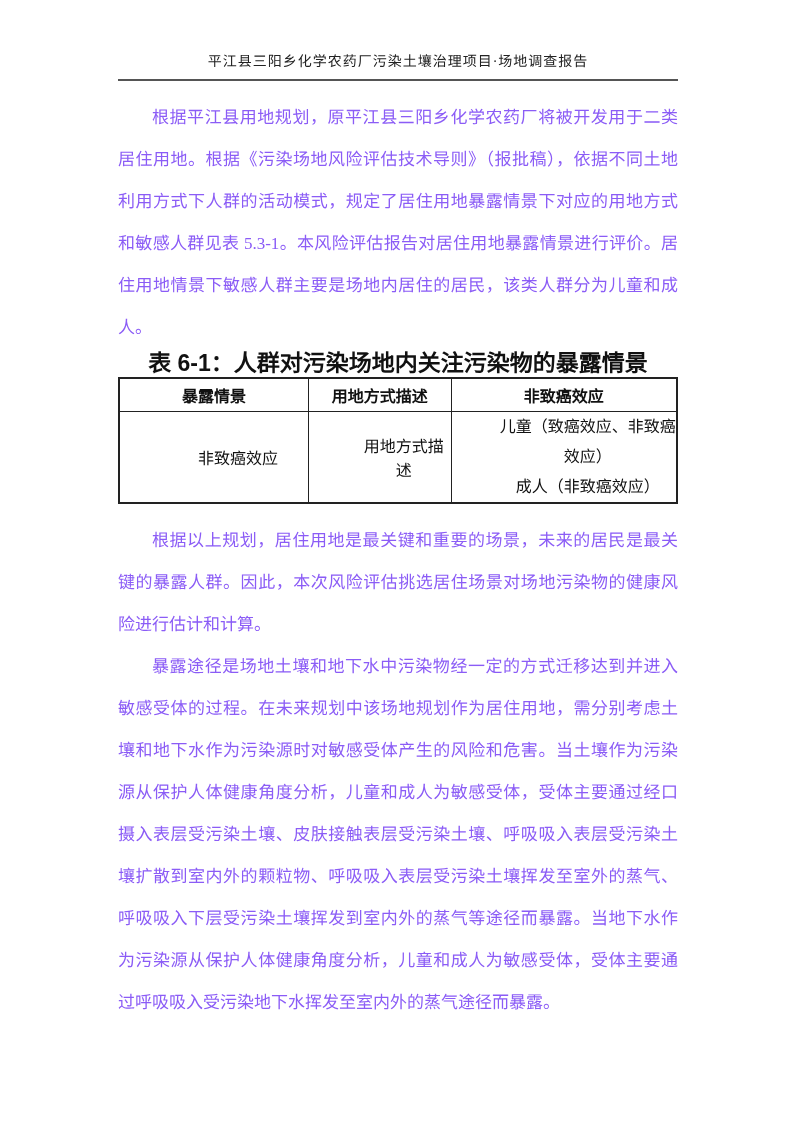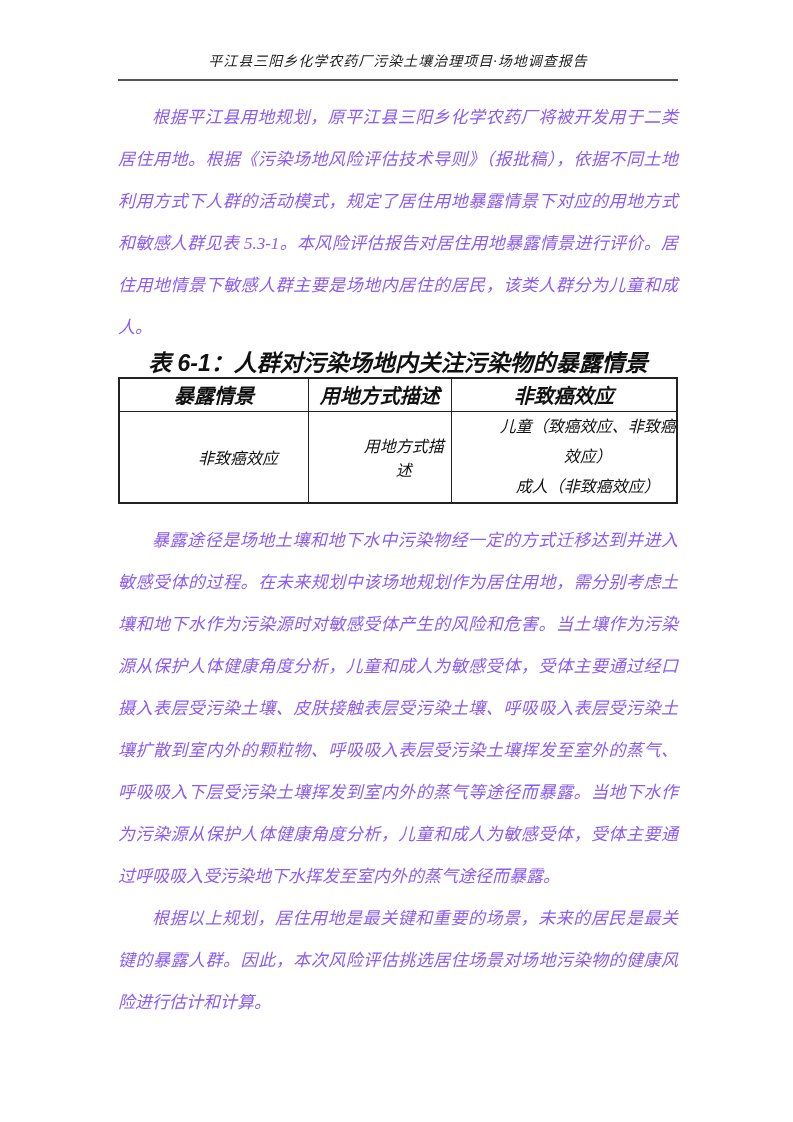--- a/index.html
+++ b/index.html
@@ -9,21 +9,20 @@
     height: 1122px;
     font-family: "Liberation Serif", serif;
     color: #1a1a1a;
     overflow: hidden;
   }
   .page {
     width: 793px;
     height: 1122px;
     background: #ffffff;
     position: relative;
-    font-style: italic;
   }
   .content {
     width: 560px;
     margin-left: 118px;
   }
   .doc-header {
     padding-top: 50px;
     text-align: center;
     font-size: 14px;
     letter-spacing: 1px;
@@ -63,21 +62,21 @@
   .exposure-table col.c2 { width: 25.5%; }
   .exposure-table col.c3 { width: 40.5%; }
   .exposure-table th, .exposure-table td {
     border: 1px solid #222222;
     text-align: center;
     vertical-align: middle;
   }
   .exposure-table th {
     font-family: "Liberation Sans", sans-serif;
     font-weight: bold;
-    font-size: 20px;
+    font-size: 16px;
     height: 33px;
     color: #111111;
   }
   .exposure-table td {
     font-size: 16px;
     height: 63px;
     color: #111111;
     padding-left: 48px;
   }
   .sensitive-line {
@@ -120,18 +119,18 @@
           <td>用地方式描述</td>
           <td>
             <div class="sensitive-line">儿童（致癌效应、非致癌效应）</div>
             <div class="sensitive-line">成人（非致癌效应）</div>
           </td>
         </tr>
       </tbody>
     </table>
 
     <div class="body-text">
+      <p>根据以上规划，居住用地是最关键和重要的场景，未来的居民是最关键的暴露人群。因此，本次风险评估挑选居住场景对场地污染物的健康风险进行估计和计算。</p>
       <p>暴露途径是场地土壤和地下水中污染物经一定的方式迁移达到并进入敏感受体的过程。在未来规划中该场地规划作为居住用地，需分别考虑土壤和地下水作为污染源时对敏感受体产生的风险和危害。当土壤作为污染源从保护人体健康角度分析，儿童和成人为敏感受体，受体主要通过经口摄入表层受污染土壤、皮肤接触表层受污染土壤、呼吸吸入表层受污染土壤扩散到室内外的颗粒物、呼吸吸入表层受污染土壤挥发至室外的蒸气、呼吸吸入下层受污染土壤挥发到室内外的蒸气等途径而暴露。当地下水作为污染源从保护人体健康角度分析，儿童和成人为敏感受体，受体主要通过呼吸吸入受污染地下水挥发至室内外的蒸气途径而暴露。</p>
-      <p>根据以上规划，居住用地是最关键和重要的场景，未来的居民是最关键的暴露人群。因此，本次风险评估挑选居住场景对场地污染物的健康风险进行估计和计算。</p>
     </div>
 
   </div>
 </div>
 
 </body></html>

